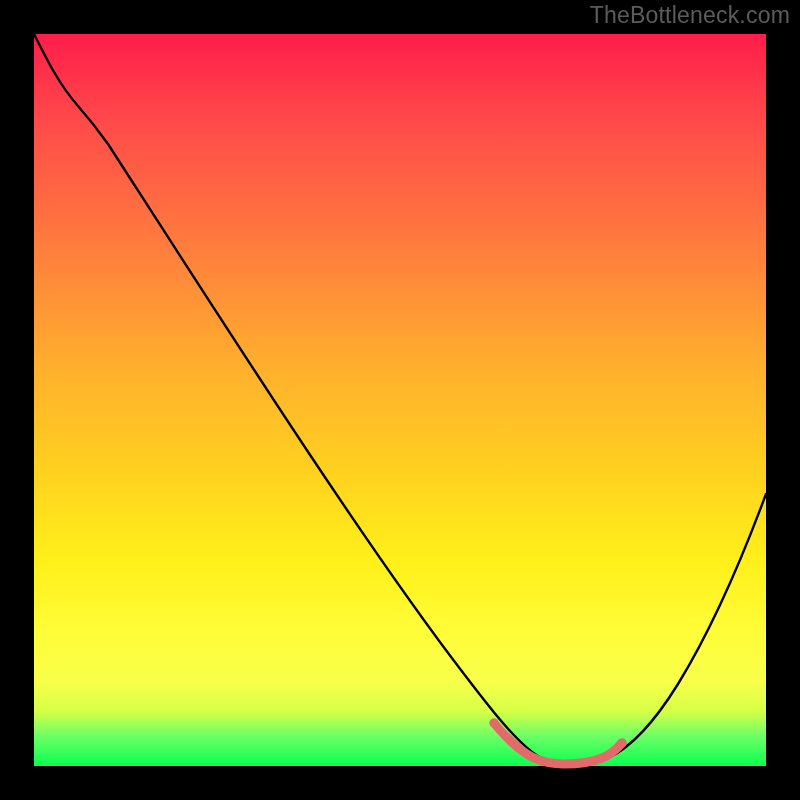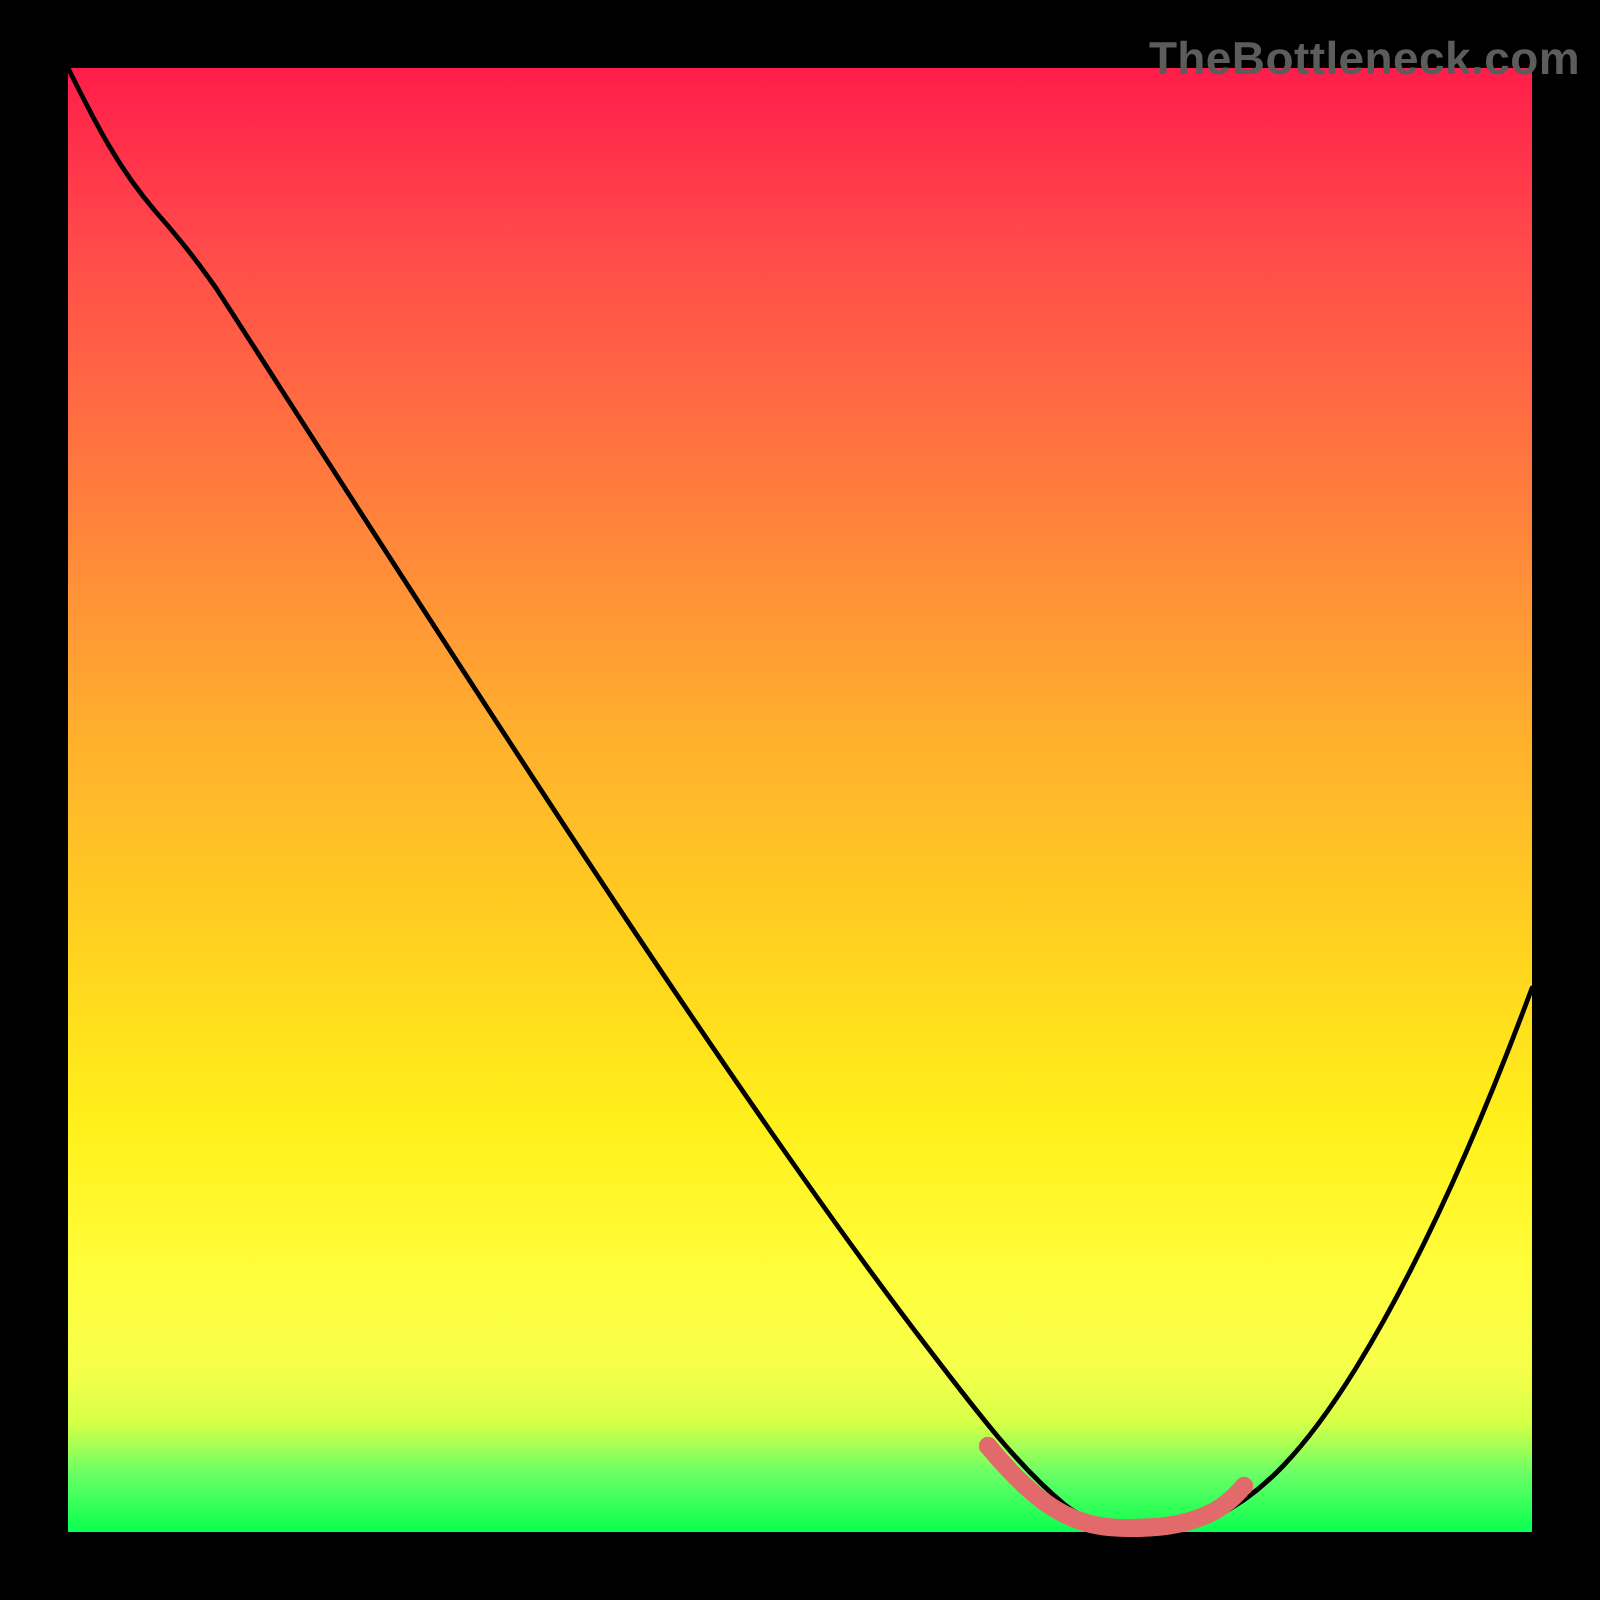--- a/index.html
+++ b/index.html
@@ -40,25 +40,25 @@
   svg.curve {
     position: absolute;
     left: 0;
     top: 0;
     width: 732px;
     height: 732px;
     overflow: visible;
   }
   .watermark {
     position: absolute;
-    top: 16px;
+    top: 2px;
     right: 10px;
     color: #5c5c5c;
     font-size: 23px;
-    font-weight: 700;
+    font-weight: 400;
     letter-spacing: 0.2px;
     user-select: none;
   }
 </style>
 </head>
 <body>
 
 <div class="stage">
 
   <div class="plot">

